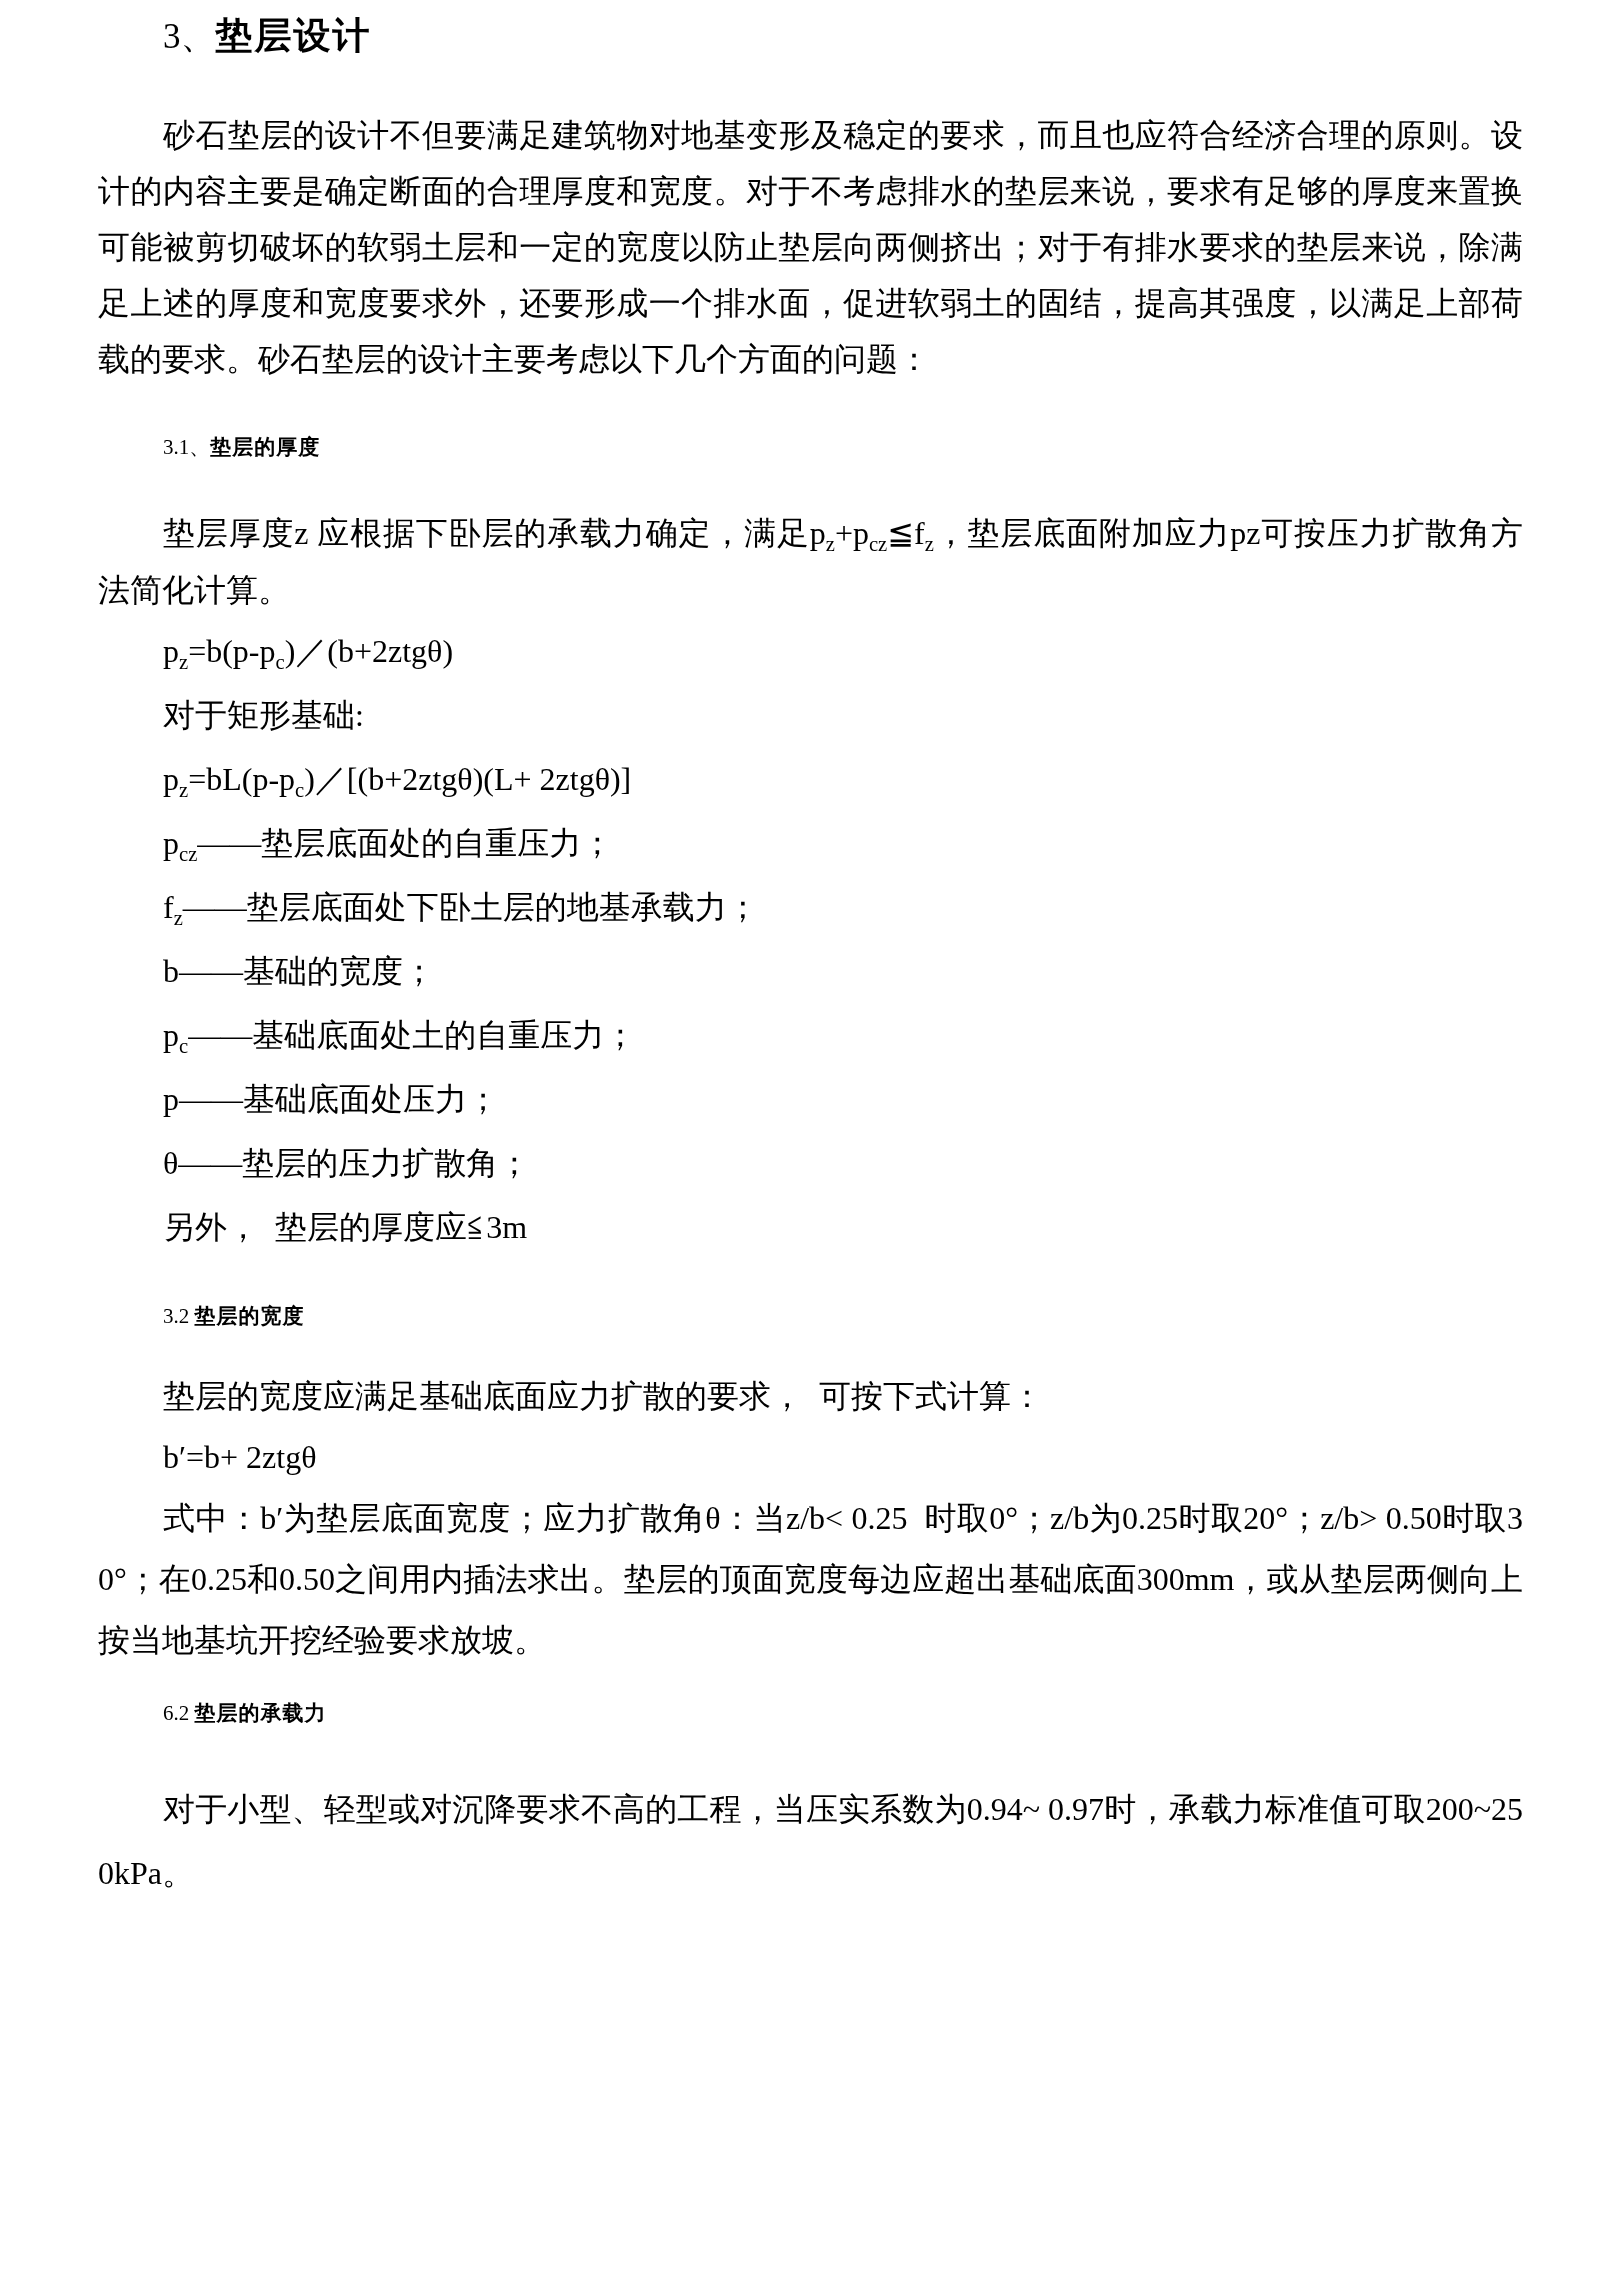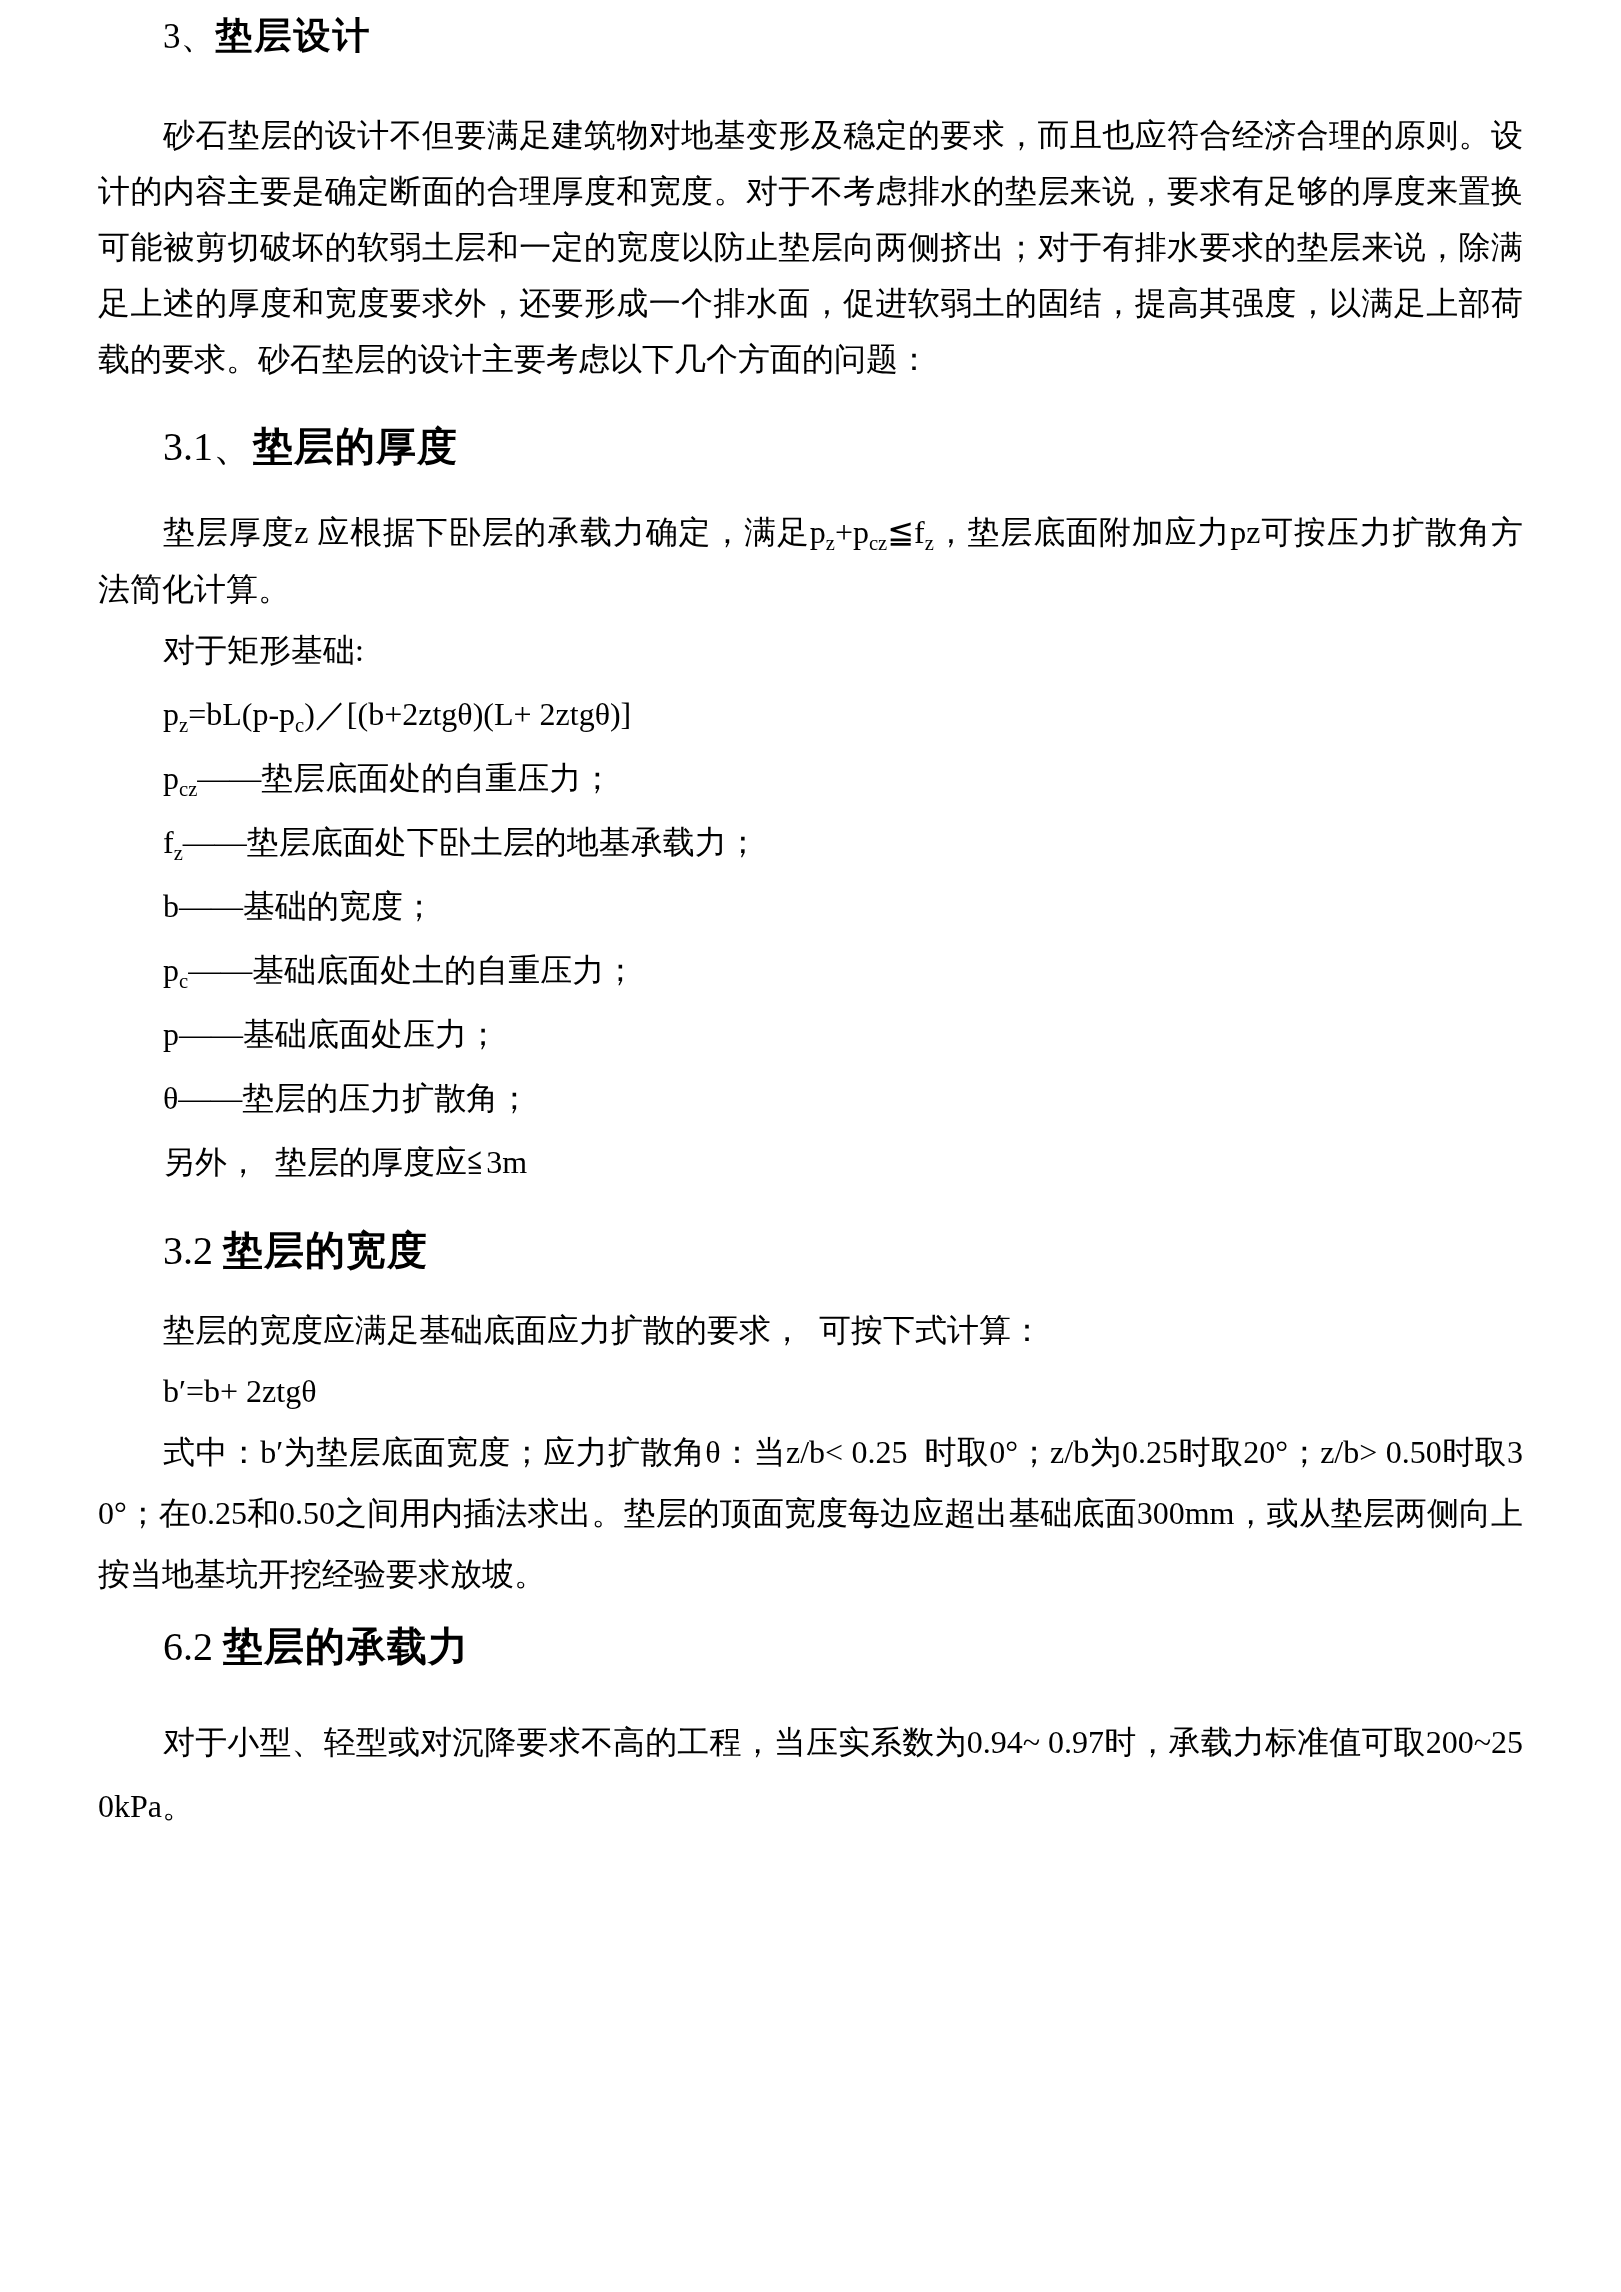--- a/index.html
+++ b/index.html
@@ -35,21 +35,21 @@
     font-size: 32px;
     text-align: justify;
     text-indent: 65px;
     white-space: pre-wrap;
     word-break: break-all;
   }
   .p-intro { margin-top: 47px; line-height: 56px; }
   .sec-heading {
     margin: 0;
     padding-left: 65px;
-    font-size: 40px;
+    font-size: 21px;
     font-weight: normal;
     line-height: 41px;
   }
   .sec-heading .h-num { white-space: pre; }
   .sec-heading .h-label {
     font-family: "Liberation Sans", "DejaVu Sans", sans-serif;
     font-weight: bold;
     letter-spacing: 1px;
   }
   .h31 { margin-top: 39px; }
@@ -74,20 +74,21 @@
 <div class="page">
 
   <h1 class="doc-title"><span class="t-num">3、</span><span class="t-label">垫层设计</span></h1>
 
   <p class="para p-intro">砂石垫层的设计不但要满足建筑物对地基变形及稳定的要求，而且也应符合经济合理的原则。设计的内容主要是确定断面的合理厚度和宽度。对于不考虑排水的垫层来说，要求有足够的厚度来置换可能被剪切破坏的软弱土层和一定的宽度以防止垫层向两侧挤出；对于有排水要求的垫层来说，除满足上述的厚度和宽度要求外，还要形成一个排水面，促进软弱土的固结，提高其强度，以满足上部荷载的要求。砂石垫层的设计主要考虑以下几个方面的问题：</p>
 
   <h2 class="sec-heading h31"><span class="h-num">3.1、</span><span class="h-label">垫层的厚度</span></h2>
 
   <p class="para p-31"><span>垫层厚度z 应根据下卧层的承载力确定，满足p</span><sub>z</sub><span>+p</span><sub>cz</sub><span>≦f</span><sub>z</sub><span>，垫层底面附加应力pz可按压力扩散角方法简化计算。</span></p>
 
+  <div class="line"><span>p</span><sub>z</sub><span>=b(p-p</span><sub>c</sub><span>)／(b+2ztgθ)</span></div>
   <div class="line"><span>对于矩形基础:</span></div>
   <div class="line"><span>p</span><sub>z</sub><span>=bL(p-p</span><sub>c</sub><span>)／[(b+2ztgθ)(L+ 2ztgθ)]</span></div>
   <div class="line"><span>p</span><sub>cz</sub><span>——垫层底面处的自重压力；</span></div>
   <div class="line"><span>f</span><sub>z</sub><span>——垫层底面处下卧土层的地基承载力；</span></div>
   <div class="line"><span>b——基础的宽度；</span></div>
   <div class="line"><span>p</span><sub>c</sub><span>——基础底面处土的自重压力；</span></div>
   <div class="line"><span>p——基础底面处压力；</span></div>
   <div class="line"><span>θ——垫层的压力扩散角；</span></div>
   <div class="line"><span>另外，  垫层的厚度应≦3m</span></div>
 

